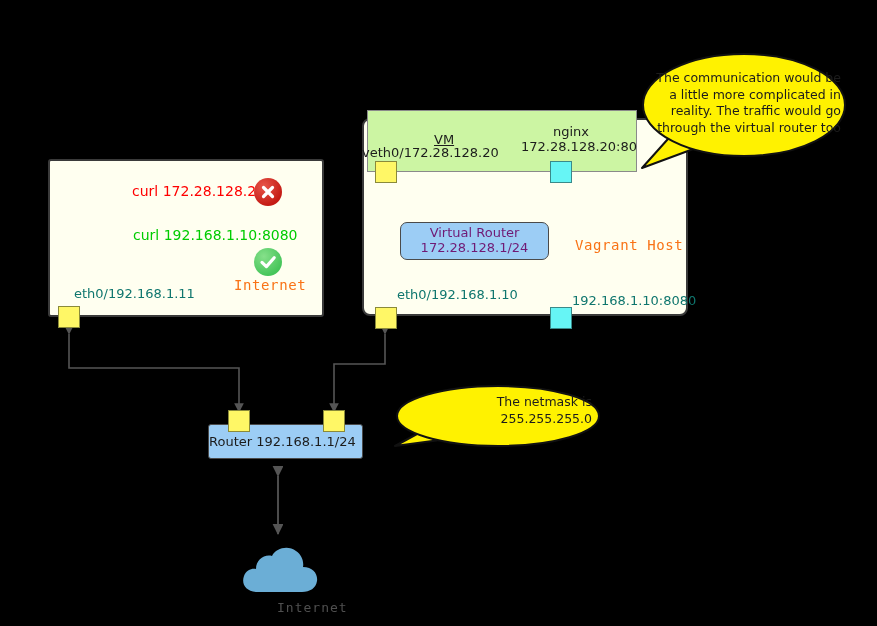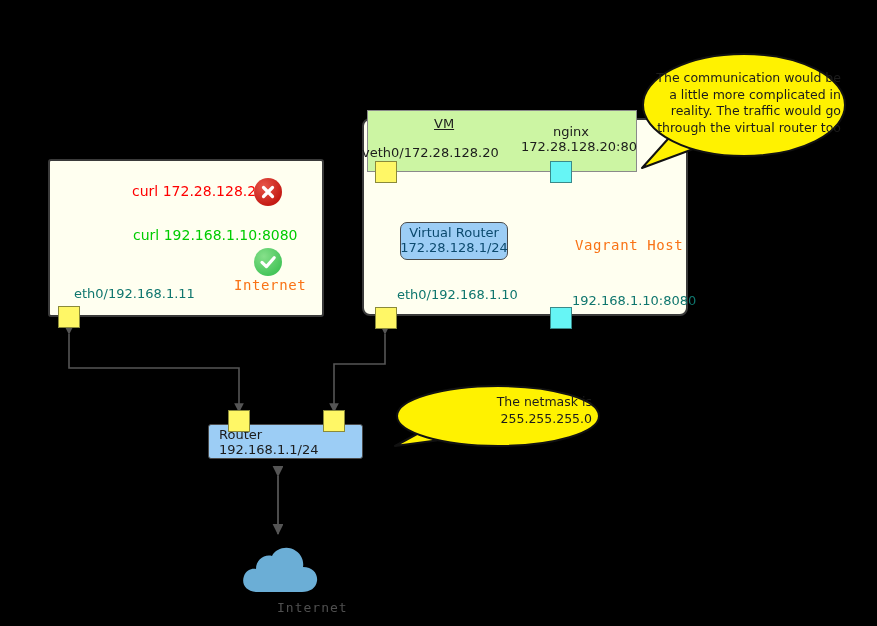--- a/index.html
+++ b/index.html
@@ -11,27 +11,27 @@
   
   .hostbox{background:#FFFFF0;border:2px solid #3a3a3a;box-sizing:border-box;}
   .desktop-box{left:48px;top:159px;width:276px;height:158px;border-radius:3px;}
   .vagrant-box{left:362px;top:118px;width:326px;height:198px;border-radius:8px;}
 
   
   .vm-box{left:367px;top:110px;width:270px;height:62px;
           background:#CCF5A3;border:1px solid #8a8a8a;box-sizing:border-box;}
 
   
-  .vrouter{left:400px;top:222px;width:108px;height:38px;background:#9CCDF5;
+  .vrouter{left:400px;top:222px;width:149px;height:38px;background:#9CCDF5;
            border:1px solid #4a4a4a;border-radius:7px;box-sizing:border-box;
            display:flex;flex-direction:column;align-items:center;justify-content:center;
-           line-height:1.12;font-size:13px;color:#0c4a6e;}
+           line-height:1.12;font-size:13px;color:#701a75;}
   .prouter{left:208px;top:424px;width:155px;height:35px;background:#9CCDF5;
            border:1px solid #4a4a4a;border-radius:3px;box-sizing:border-box;
-           display:flex;align-items:center;padding-left:10px;
+           display:flex;align-items:center;
            font-size:13px;color:#1c1c1c;}
 
   
   .nic{width:22px;height:22px;border:1px solid #6b6b3a;box-sizing:border-box;}
   .nic-yellow{background:#FFF766;border-color:#8a8a3a;}
   .nic-cyan{background:#66F5F5;border-color:#3a8a8a;}
 
   
   .lbl{font-size:13px;color:#0f766e;white-space:nowrap;}
   .lbl-title{font-size:14px;color:#f97316;white-space:nowrap;
@@ -115,21 +115,21 @@
 
   <div class="abs lbl-title" style="left:234px;top:277px;">Internet</div>
   <div class="abs lbl" style="left:74px;top:286px;">eth0/192.168.1.11</div>
   <div class="abs nic nic-yellow" style="left:58px;top:306px;"></div>
 
   <div class="abs hostbox vagrant-box"></div>
 
   <div class="abs lbl-title" style="left:575px;top:237px;">Vagrant Host</div>
 
   <div class="abs vm-box"></div>
-  <div class="abs lbl-vm" style="left:434px;top:116px;text-decoration:underline;">VM</div>
+  <div class="abs lbl-vm" style="left:434px;top:132px;text-decoration:underline;">VM</div>
   <div class="abs lbl-vm" style="left:362px;top:145px;">veth0/172.28.128.20</div>
   <div class="abs lbl-vm" style="left:553px;top:124px;">nginx</div>
   <div class="abs lbl-vm" style="left:521px;top:139px;">172.28.128.20:80</div>
 
   <div class="abs nic nic-yellow" style="left:375px;top:161px;"></div>
   <div class="abs nic nic-cyan" style="left:550px;top:161px;"></div>
 
   <div class="abs vrouter">
     <span>Virtual Router</span>
     <span>172.28.128.1/24</span>

